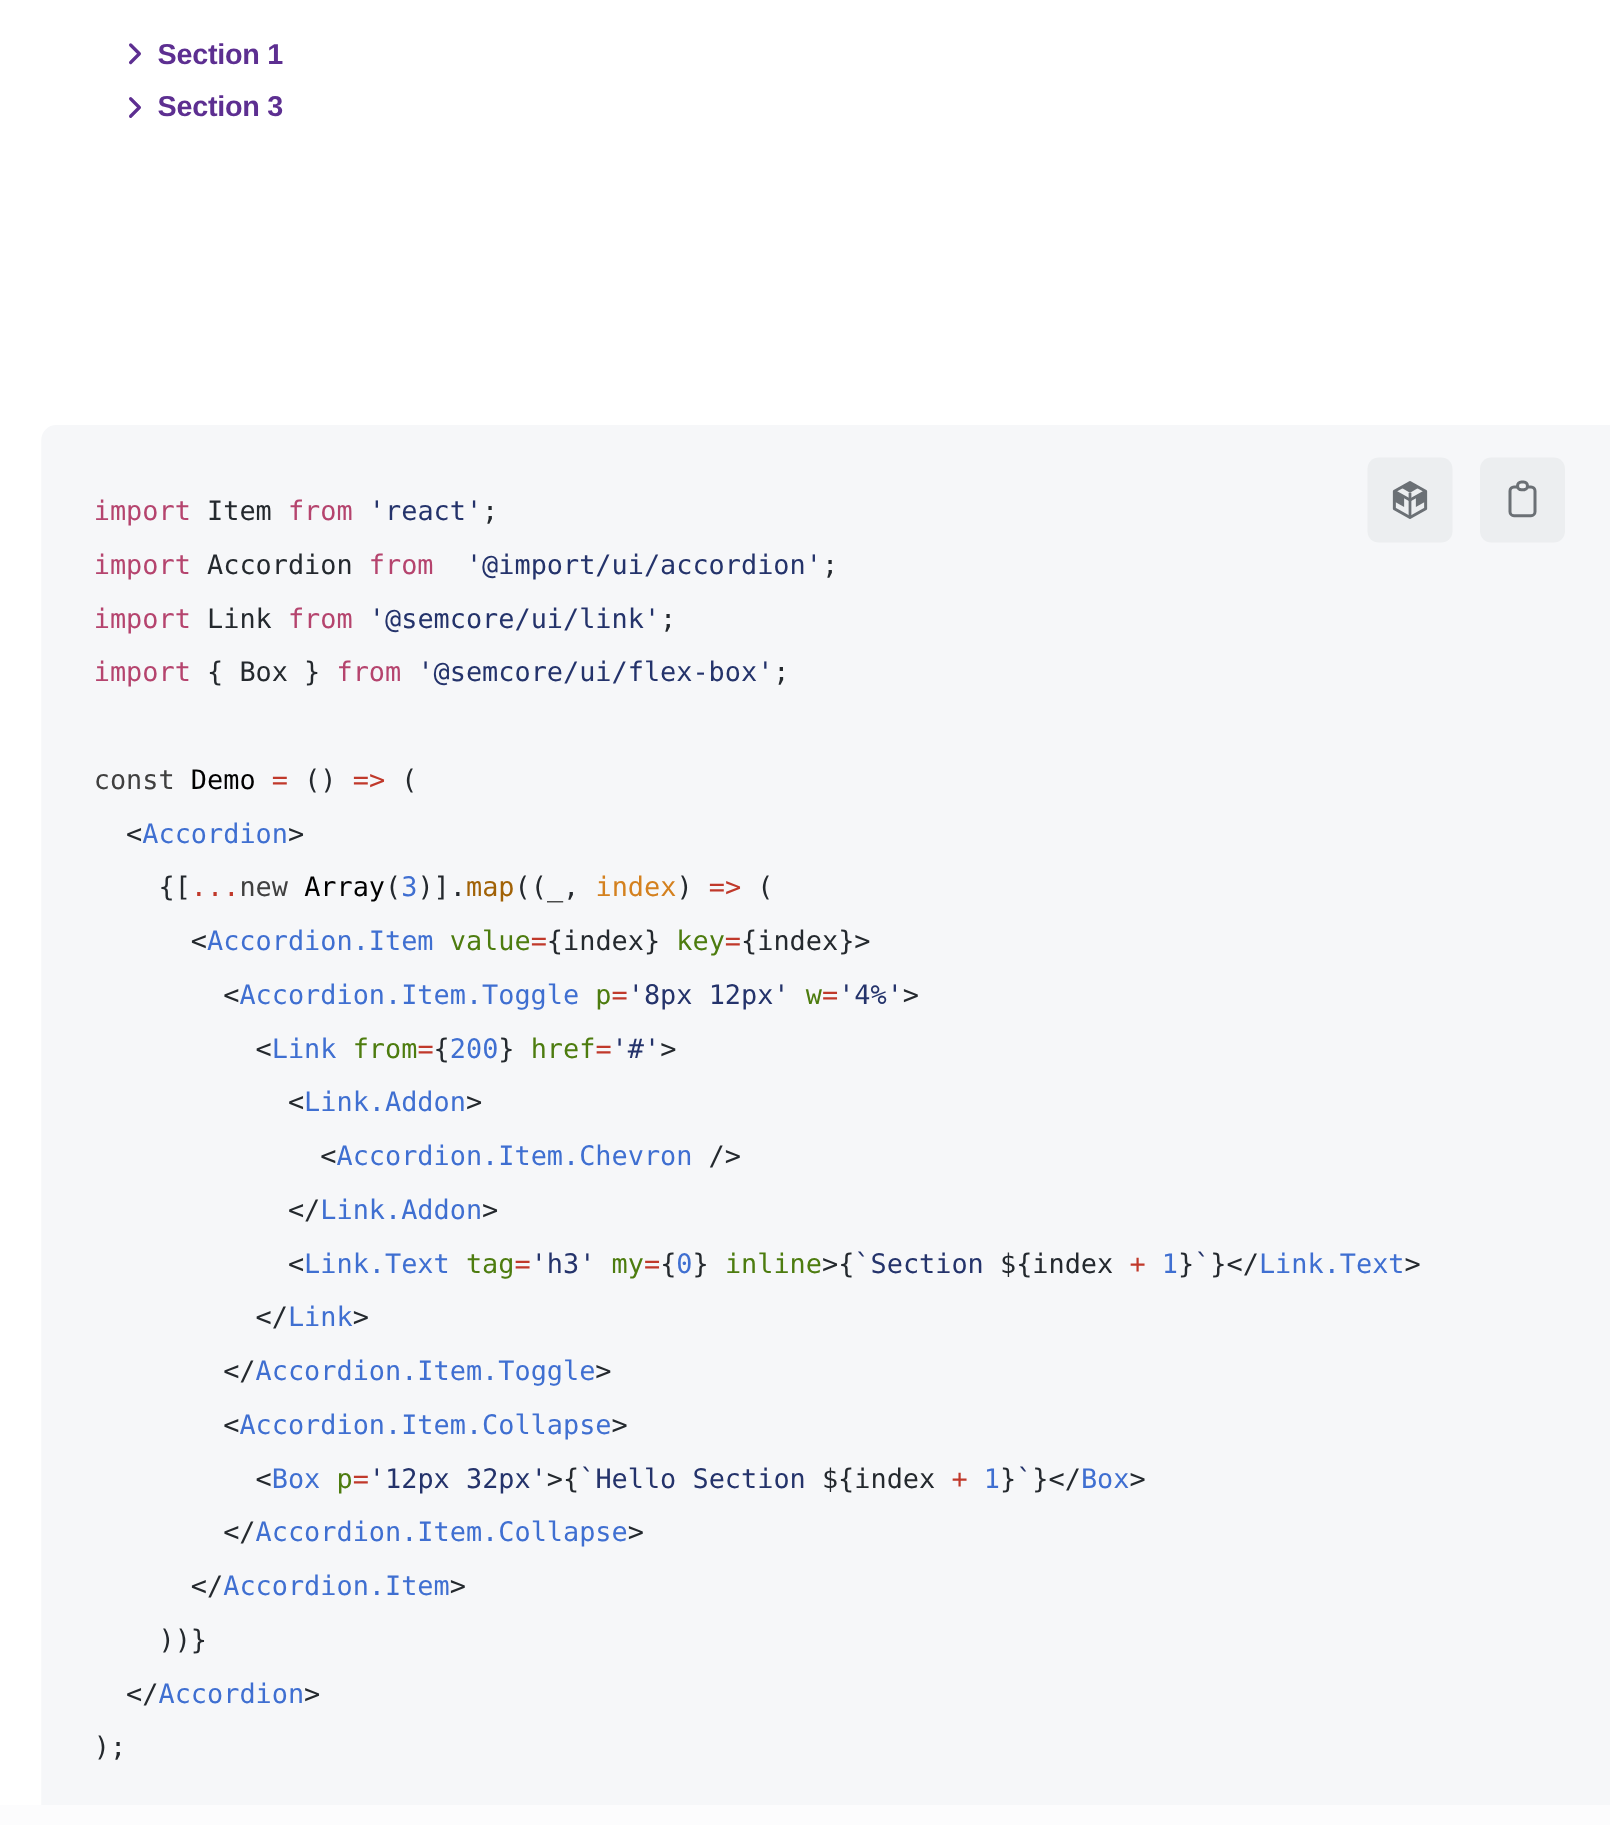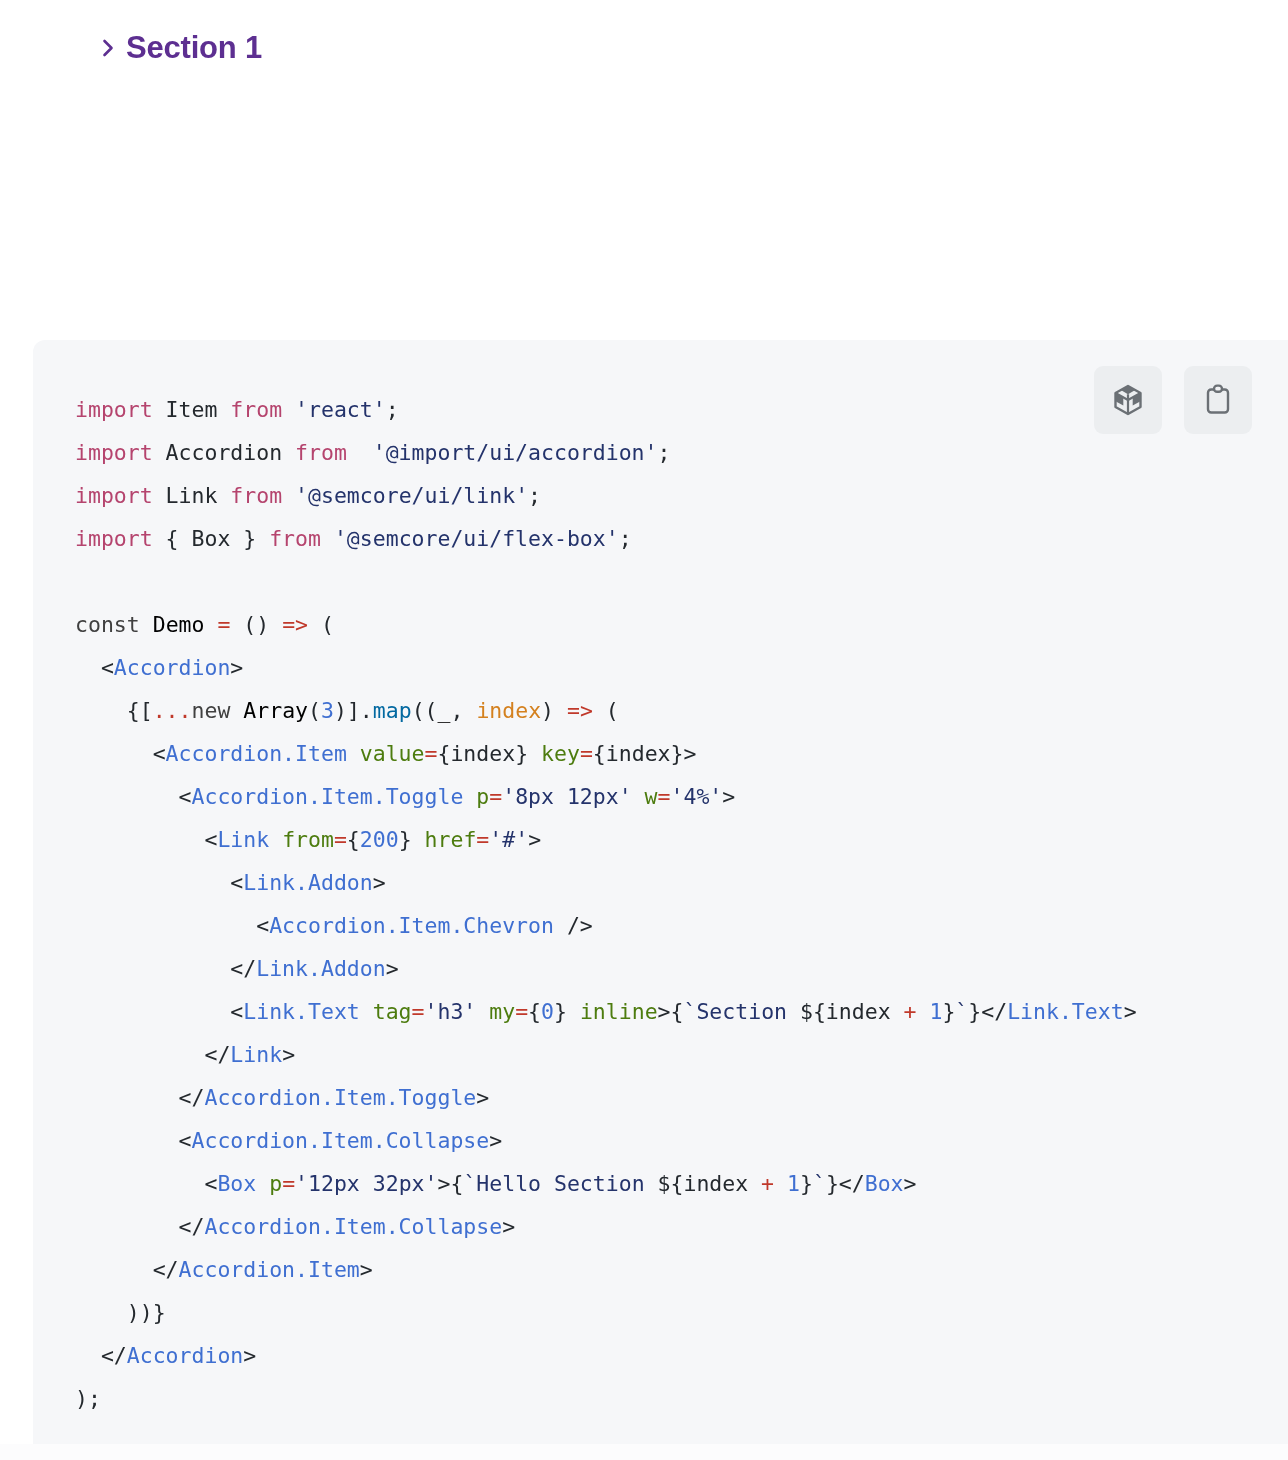--- a/index.html
+++ b/index.html
@@ -42,21 +42,21 @@
     align-items: center;
     justify-content: center;
     width: 13px;
     height: 22px;
     flex: 0 0 auto;
   }
   .chevron {
     display: block;
   }
   .link-text {
-    font-size: 31px;
+    font-size: 23px;
     font-weight: bold;
     line-height: 1.15;
     margin: 0;
     color: #5d2f91;
     letter-spacing: -0.2px;
     white-space: nowrap;
   }
 
   
   .code-wrap {
@@ -103,21 +103,21 @@
   }
 
   
   .t-kw   { color: #b5446e; }
   .t-kw2  { color: #404040; }
   .t-str  { color: #24336b; }
   .t-tag  { color: #3f6fd1; }
   .t-attr { color: #4d7c0f; }
   .t-var  { color: #000000; }
   .t-num  { color: #3f6fd1; }
-  .t-fn   { color: #0369a1; }
+  .t-fn   { color: #a16207; }
   .t-param{ color: #d4811f; }
   .t-op   { color: #c0392b; }
   .t-punc { color: #24292e; }
   .t-plain{ color: #24292e; }
 
   
   .under-panel {
     position: absolute;
     left: 0;
     top: 1444px;
@@ -139,20 +139,33 @@
             <path d="M2.5 3 L9.5 10 L2.5 17" fill="none" stroke="#5d2f91" stroke-width="2.6" stroke-linecap="round" stroke-linejoin="round"></path>
           </svg>
         </span>
         <h3 class="link-text">Section 1</h3>
       </a>
     </div>
 
   </div>
 
 
+  <div class="accordion-item">
+    <div class="accordion-toggle">
+      <a class="link" href="#">
+        <span class="link-addon">
+          <svg class="chevron" width="13" height="20" viewBox="0 0 13 20" aria-hidden="true">
+            <path d="M2.5 3 L9.5 10 L2.5 17" fill="none" stroke="#5d2f91" stroke-width="2.6" stroke-linecap="round" stroke-linejoin="round"></path>
+          </svg>
+        </span>
+        <h3 class="link-text">Section 3</h3>
+      </a>
+    </div>
+
+  </div>
 
 </div>
 
 <div class="code-wrap">
 
   <div class="code-actions">
     <button class="icon-btn" title="Open in CodeSandbox">
       <span>
         <svg width="30" height="32" viewBox="0 0 30 32" aria-hidden="true">
           <path d="M15 2 L27.5 9 L27.5 23 L15 30 L2.5 23 L2.5 9 Z" fill="none" stroke="#6b7075" stroke-width="2.4" stroke-linejoin="round"></path>

